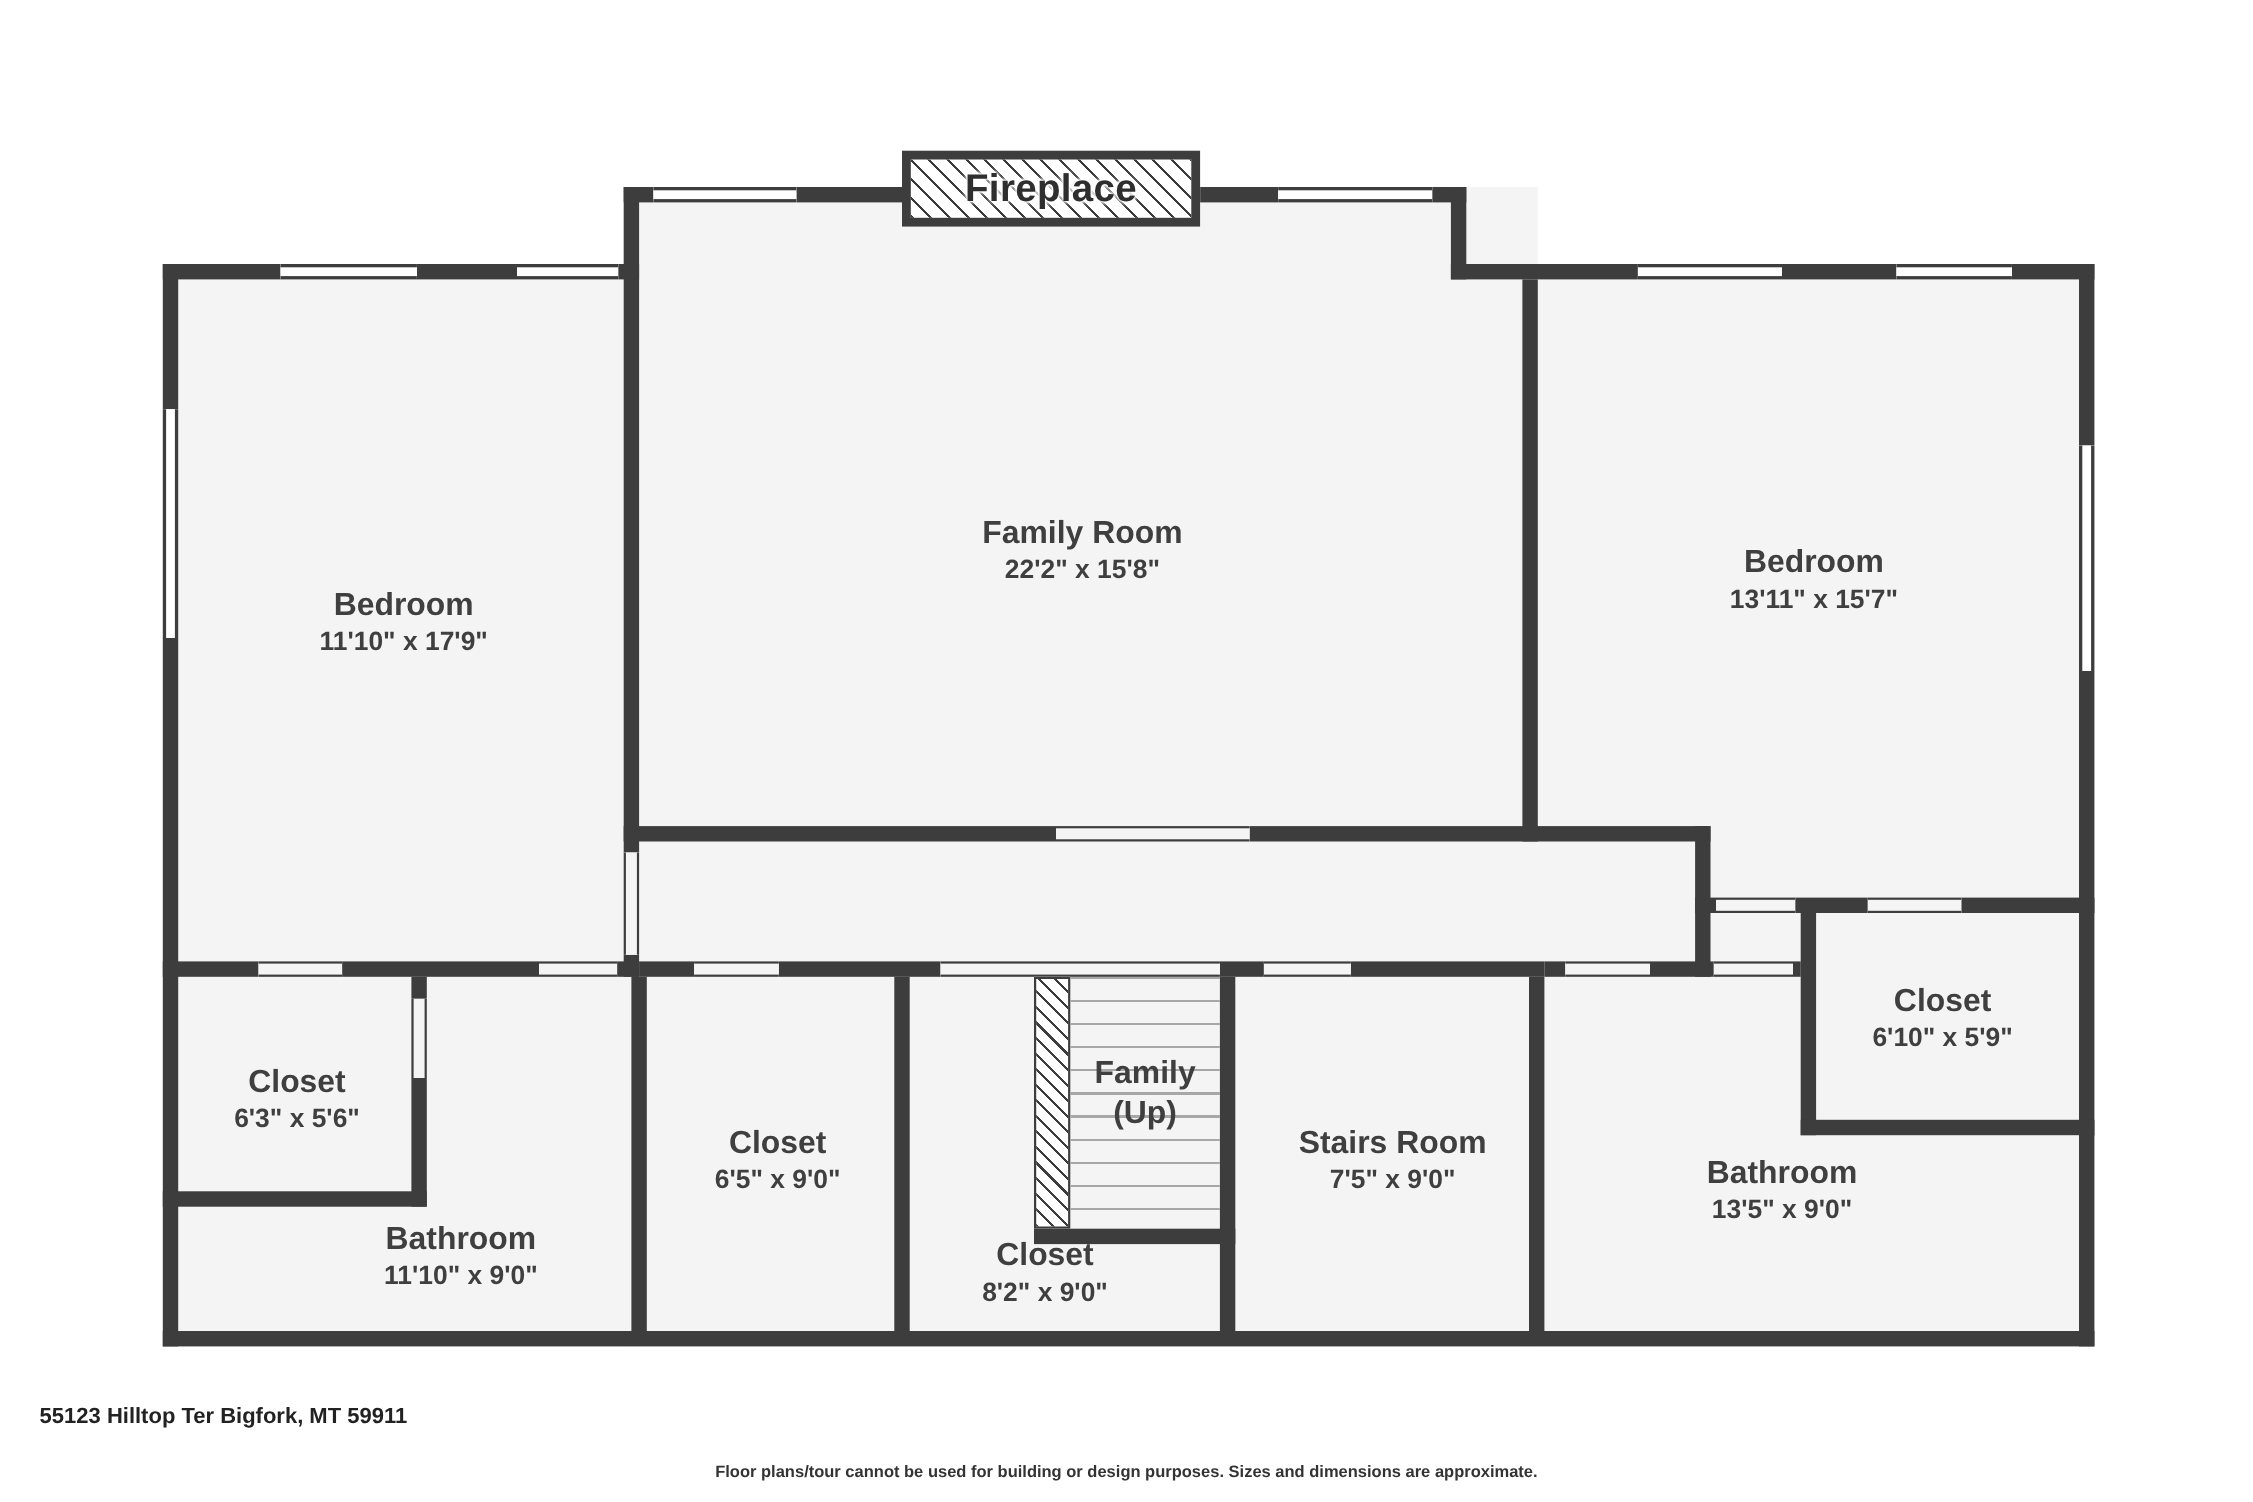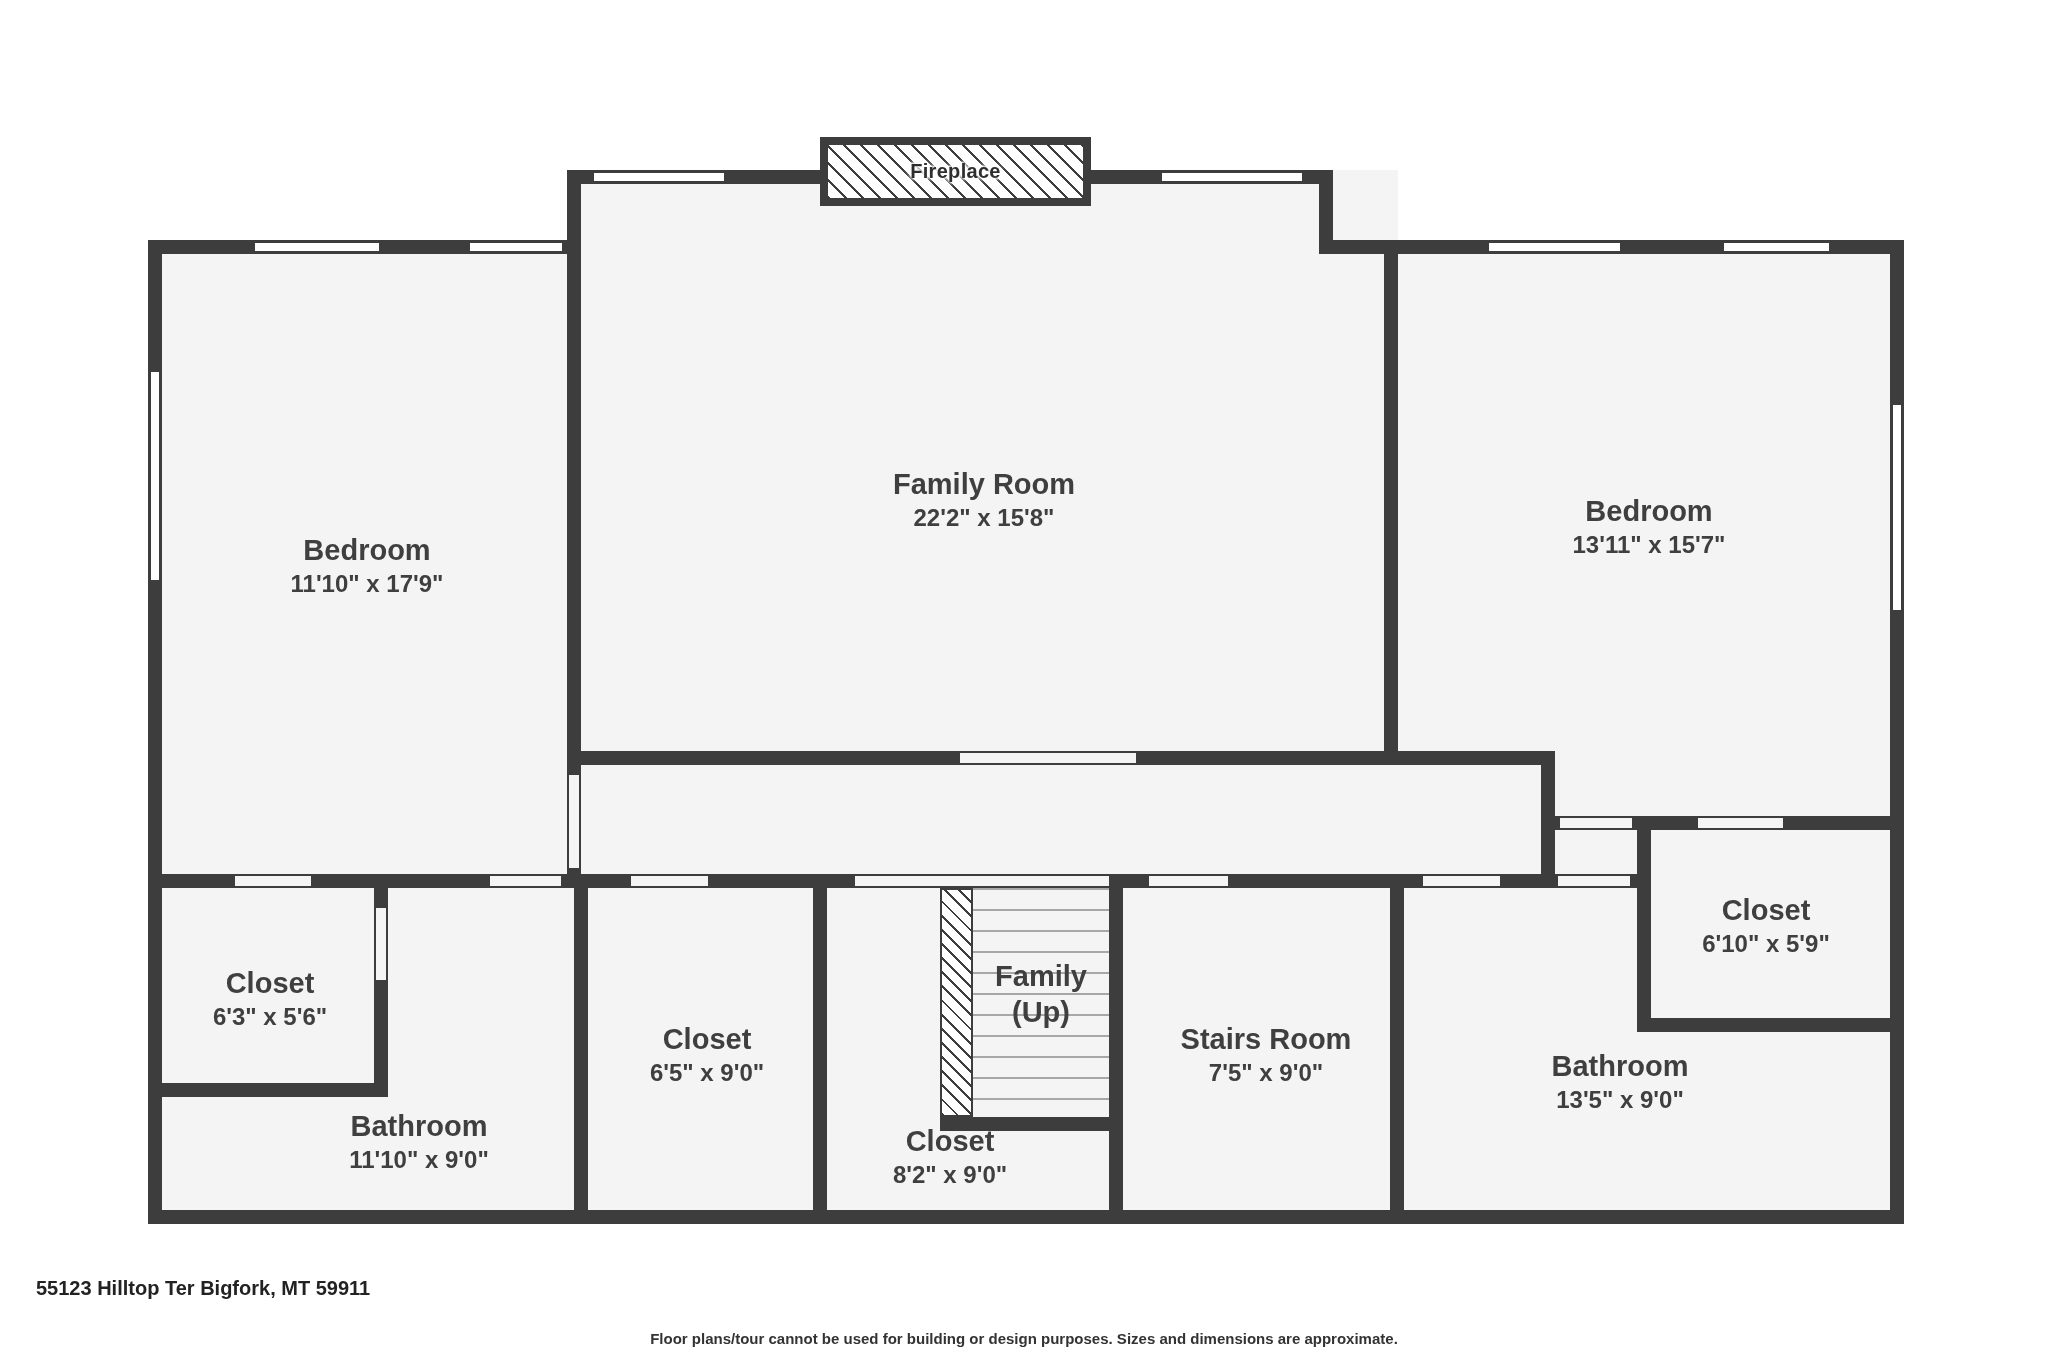--- a/index.html
+++ b/index.html
@@ -18,21 +18,21 @@
 
   .hatch { position:absolute; background-color:#fff;
            background-image:repeating-linear-gradient(45deg, var(--wall,#3d3d3d) 0 2px, transparent 2px 10px);
            border:2px solid var(--wall,#3d3d3d); }
   .treads { position:absolute;
             background-image:repeating-linear-gradient(to bottom, #a7a7a7 0 2px, transparent 2px 21px); }
 
   .fireplace { position:absolute; border:8px solid var(--wall,#3d3d3d); background-color:#fff;
                background-image:repeating-linear-gradient(45deg, var(--wall,#3d3d3d) 0 2px, transparent 2px 12px);
                display:flex; align-items:center; justify-content:center; }
-  .fireplace-label { font-weight:700; font-size:20px; color:#2e2e2e; letter-spacing:.3px;
+  .fireplace-label { font-weight:700; font-size:35px; color:#2e2e2e; letter-spacing:.3px;
                text-shadow:0 0 3px #fff,0 0 5px #fff,0 0 8px #fff,1px 1px 2px #fff,-1px -1px 2px #fff; }
 
   .room-label { position:absolute; transform:translate(-50%,-50%); text-align:center;
                 color:var(--text,#3f3f3f); white-space:nowrap; }
   .room-name { font-size:29px; font-weight:700; line-height:1.25; }
   .room-dims { font-size:24px; font-weight:600; line-height:1.3; }
 
   .footer-address { position:absolute; left:36px; top:1277px; font-size:20px; font-weight:700; color:#222; }
   .footer-floor   { position:absolute; left:36px; top:1386px; font-size:20px; font-weight:700; color:#222; }
   .footer-disclaimer { position:absolute; left:50%; transform:translateX(-50%); top:1330px;

